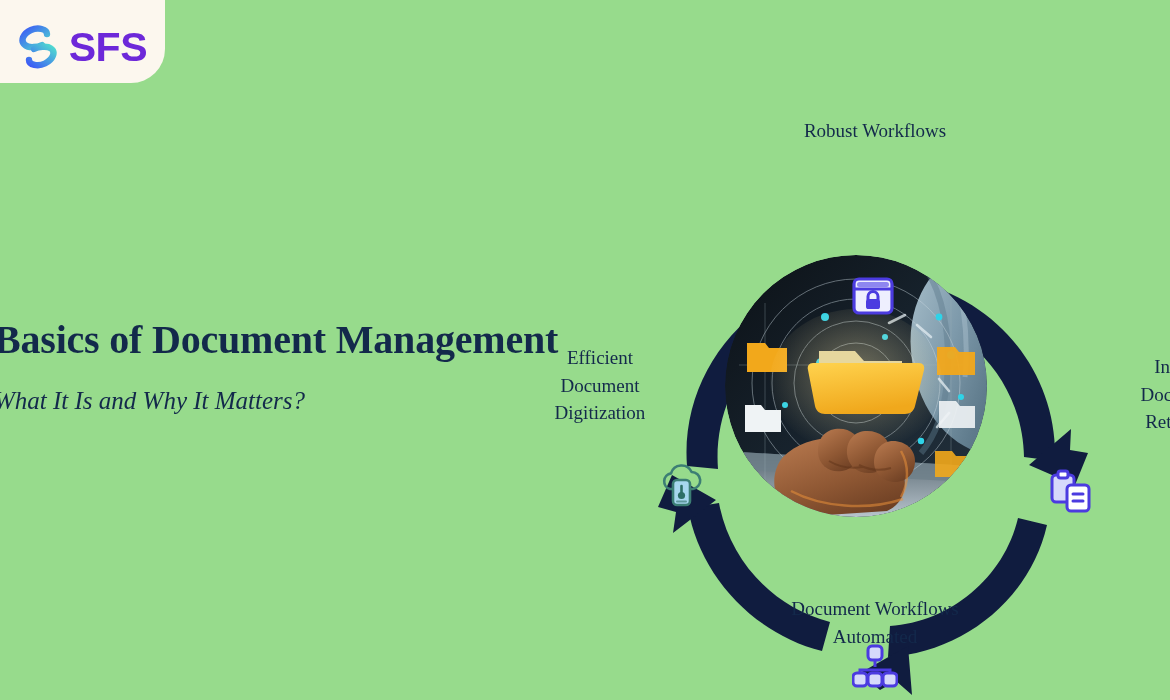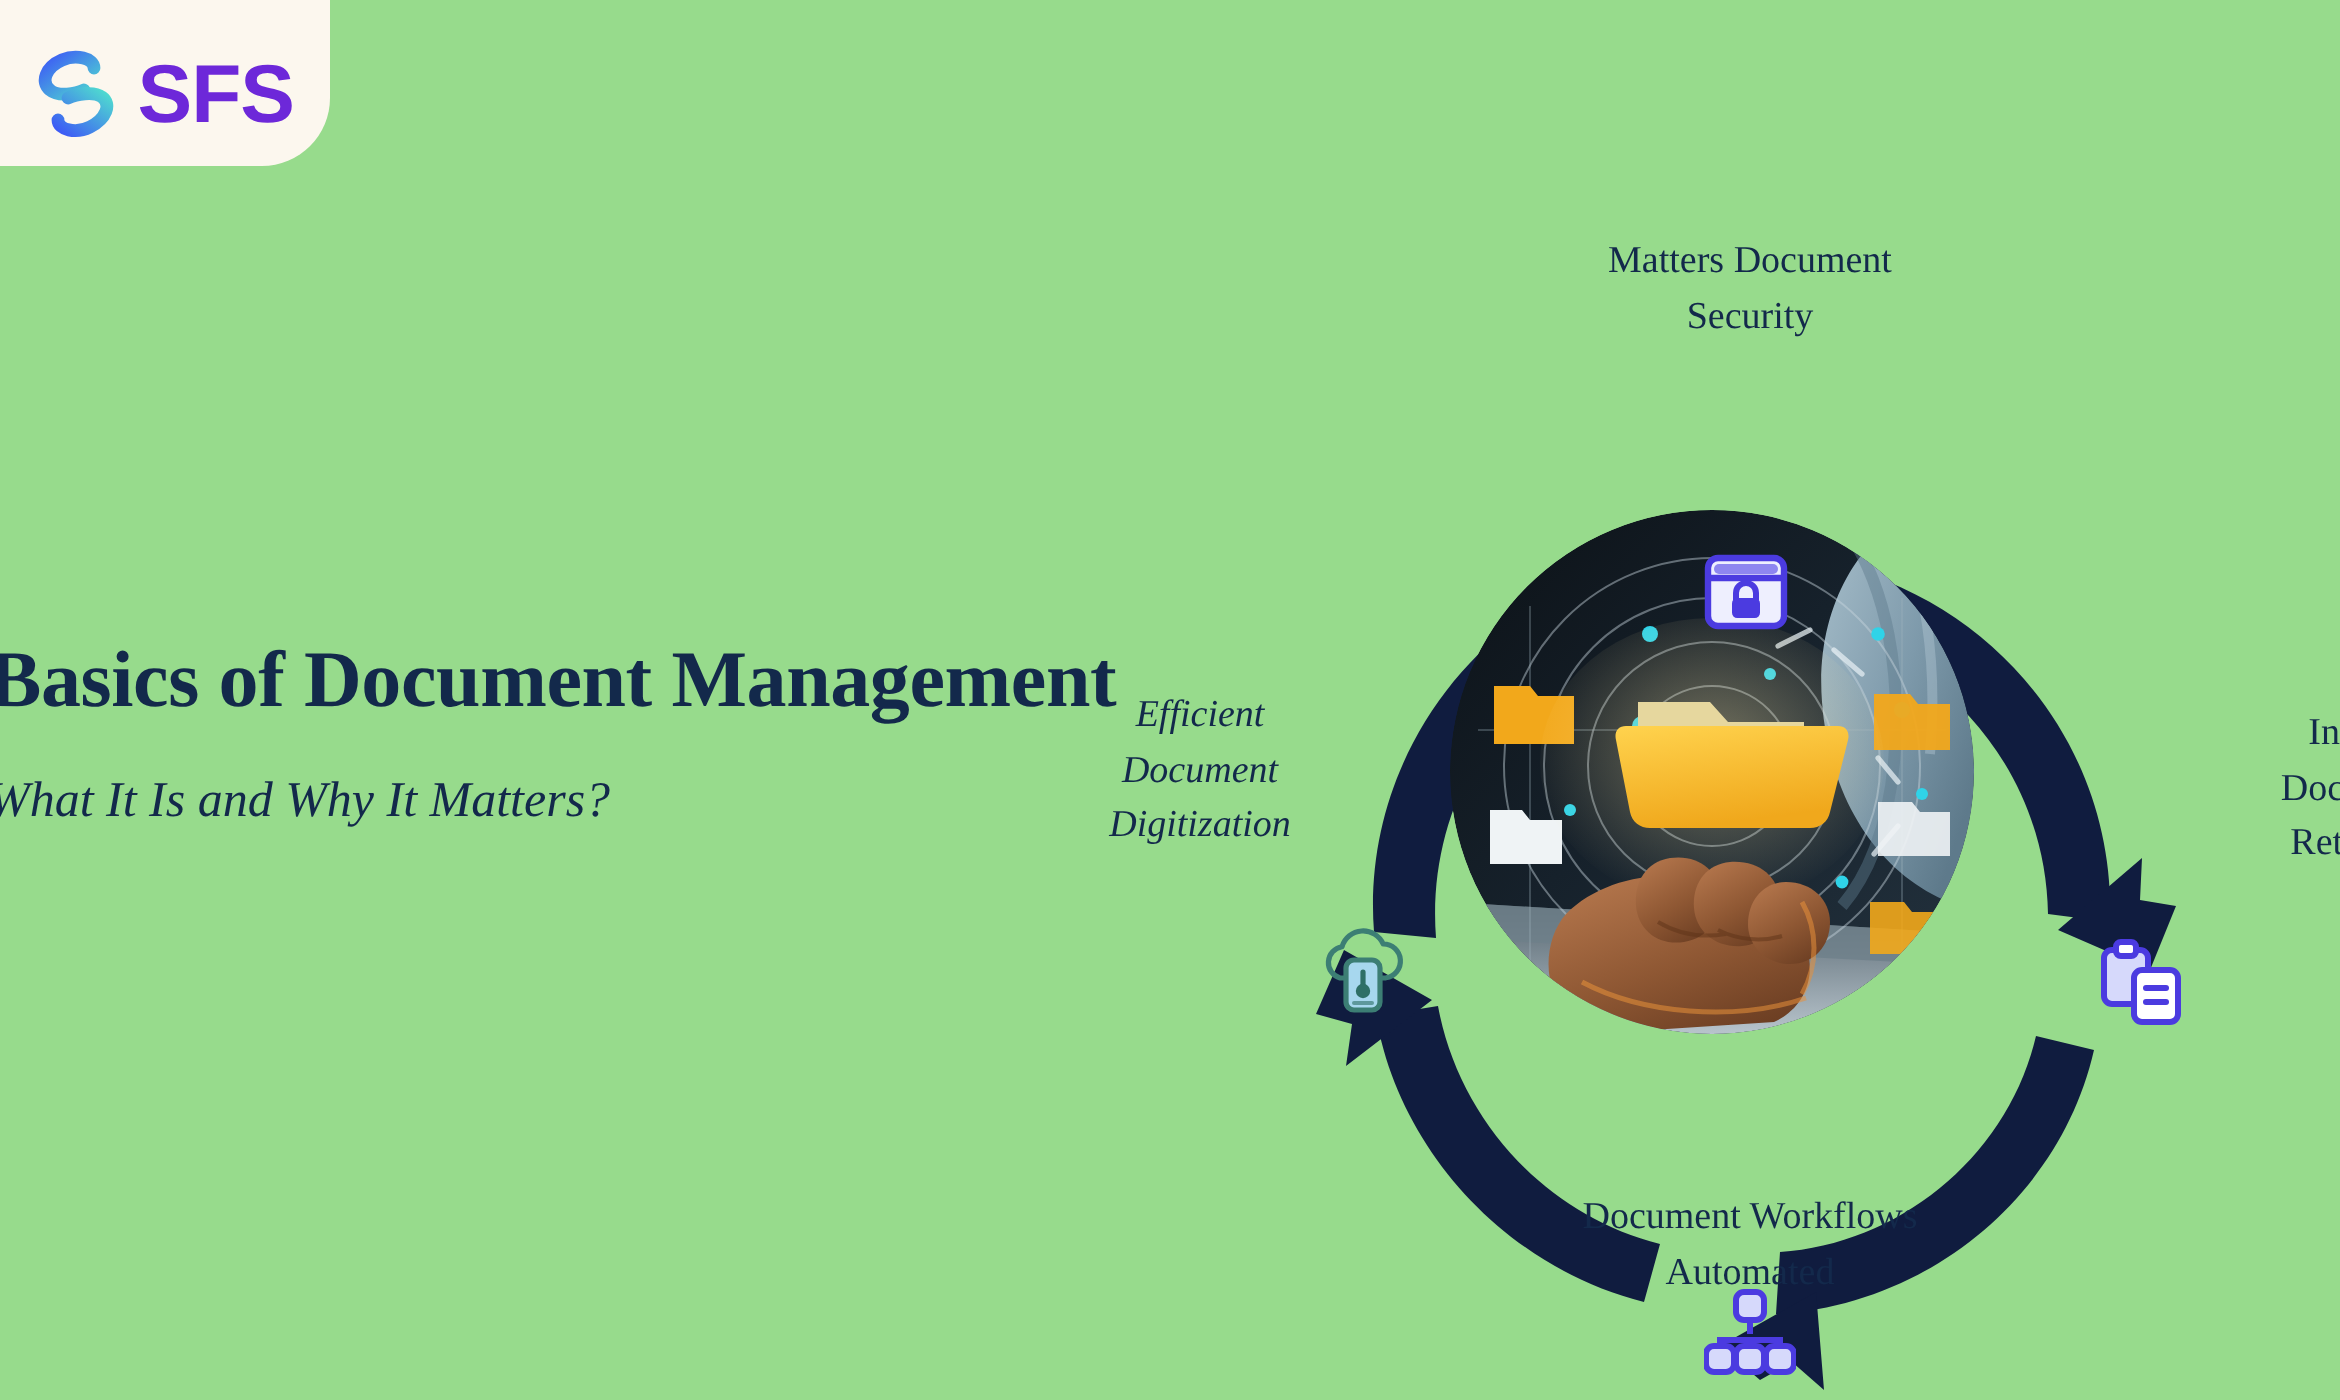--- a/index.html
+++ b/index.html
@@ -130,21 +130,21 @@
   .node-label {
     position: absolute;
     color: #13294B;
     font-size: 19px;
     line-height: 1.45;
     text-align: center;
   }
   #label-security  { left: 200px; top: 22px;  width: 290px; }
   #label-retrieval { left: 560px; top: 258px; width: 180px; text-align: center; }
   #label-workflows { left: 190px; top: 500px; width: 310px; }
-  #label-digitize  { left: -10px; top: 249px; width: 160px; font-style: italic; }
+  #label-digitize  { left: -10px; top: 249px; width: 160px; }
 </style>
 </head>
 <body>
 
 <div id="stage">
 
   <div id="logo-badge">
     <div id="logo-inner">
       <span id="logo-mark-wrap">
         <svg id="logo-mark" viewBox="0 0 44 44" xmlns="http://www.w3.org/2000/svg">
@@ -332,22 +332,21 @@
     <div class="node" id="node-security">
       <svg viewBox="0 0 46 46" xmlns="http://www.w3.org/2000/svg">
         <rect x="4" y="6" width="38" height="34" rx="5" fill="#EEEFFE" stroke="#4B3BE0" stroke-width="3.2"></rect>
         <path d="M4 16 H42" stroke="#4B3BE0" stroke-width="3.2"></path>
         <rect x="7" y="9" width="32" height="5" rx="2.5" fill="#8E86F0"></rect>
         <path d="M18 27 v-3.5 a5 5 0 0 1 10 0 V27" fill="none" stroke="#4B3BE0" stroke-width="3"></path>
         <rect x="16" y="26" width="14" height="10" rx="2.6" fill="#4B3BE0"></rect>
       </svg>
     </div>
     <div class="node-label" id="label-security">
-      <div>Matters Document</div>
-      <div>Security</div>
+      <div>Robust Workflows</div>
     </div>
 
     <div class="node" id="node-retrieval">
       <svg viewBox="0 0 46 46" xmlns="http://www.w3.org/2000/svg">
         <rect x="4" y="7" width="22" height="27" rx="4" fill="#D6D9FB" stroke="#4B3BE0" stroke-width="3"></rect>
         <rect x="10" y="3" width="10" height="7" rx="2.4" fill="#FFFFFF" stroke="#4B3BE0" stroke-width="3"></rect>
         <rect x="19" y="17" width="22" height="26" rx="4" fill="#FFFFFF" stroke="#4B3BE0" stroke-width="3"></rect>
         <path d="M25 26 H35" stroke="#4B3BE0" stroke-width="3" stroke-linecap="round"></path>
         <path d="M25 33 H35" stroke="#4B3BE0" stroke-width="3" stroke-linecap="round"></path>
       </svg>

